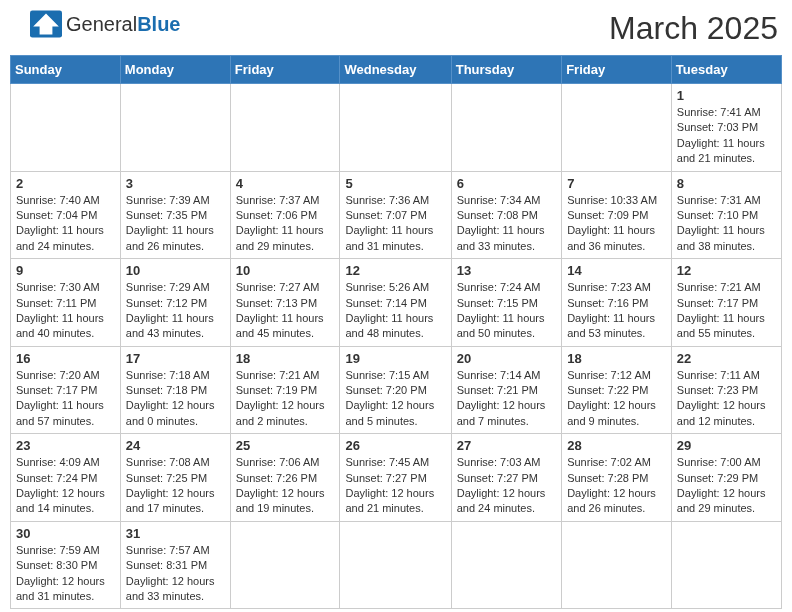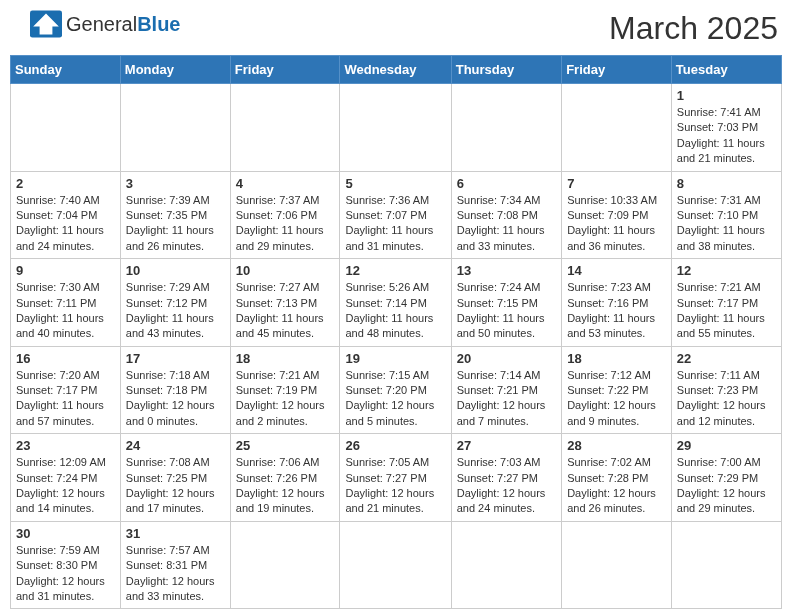--- a/index.html
+++ b/index.html
@@ -291,42 +291,42 @@
         <span class="day-info" style="white-space:pre-line">Sunrise: 7:11 AM
 Sunset: 7:23 PM
 Daylight: 12 hours
 and 12 minutes.</span>
       </td>
     </tr>
 
     <tr>
       <td>
         <span class="day-num">23</span>
-        <span class="day-info" style="white-space:pre-line">Sunrise: 12:09 AM
+        <span class="day-info" style="white-space:pre-line">Sunrise: 4:09 AM
 Sunset: 7:24 PM
 Daylight: 12 hours
 and 14 minutes.</span>
       </td>
       <td>
         <span class="day-num">24</span>
         <span class="day-info" style="white-space:pre-line">Sunrise: 7:08 AM
 Sunset: 7:25 PM
 Daylight: 12 hours
 and 17 minutes.</span>
       </td>
       <td>
         <span class="day-num">25</span>
         <span class="day-info" style="white-space:pre-line">Sunrise: 7:06 AM
 Sunset: 7:26 PM
 Daylight: 12 hours
 and 19 minutes.</span>
       </td>
       <td>
         <span class="day-num">26</span>
-        <span class="day-info" style="white-space:pre-line">Sunrise: 7:05 AM
+        <span class="day-info" style="white-space:pre-line">Sunrise: 7:45 AM
 Sunset: 7:27 PM
 Daylight: 12 hours
 and 21 minutes.</span>
       </td>
       <td>
         <span class="day-num">27</span>
         <span class="day-info" style="white-space:pre-line">Sunrise: 7:03 AM
 Sunset: 7:27 PM
 Daylight: 12 hours
 and 24 minutes.</span>

